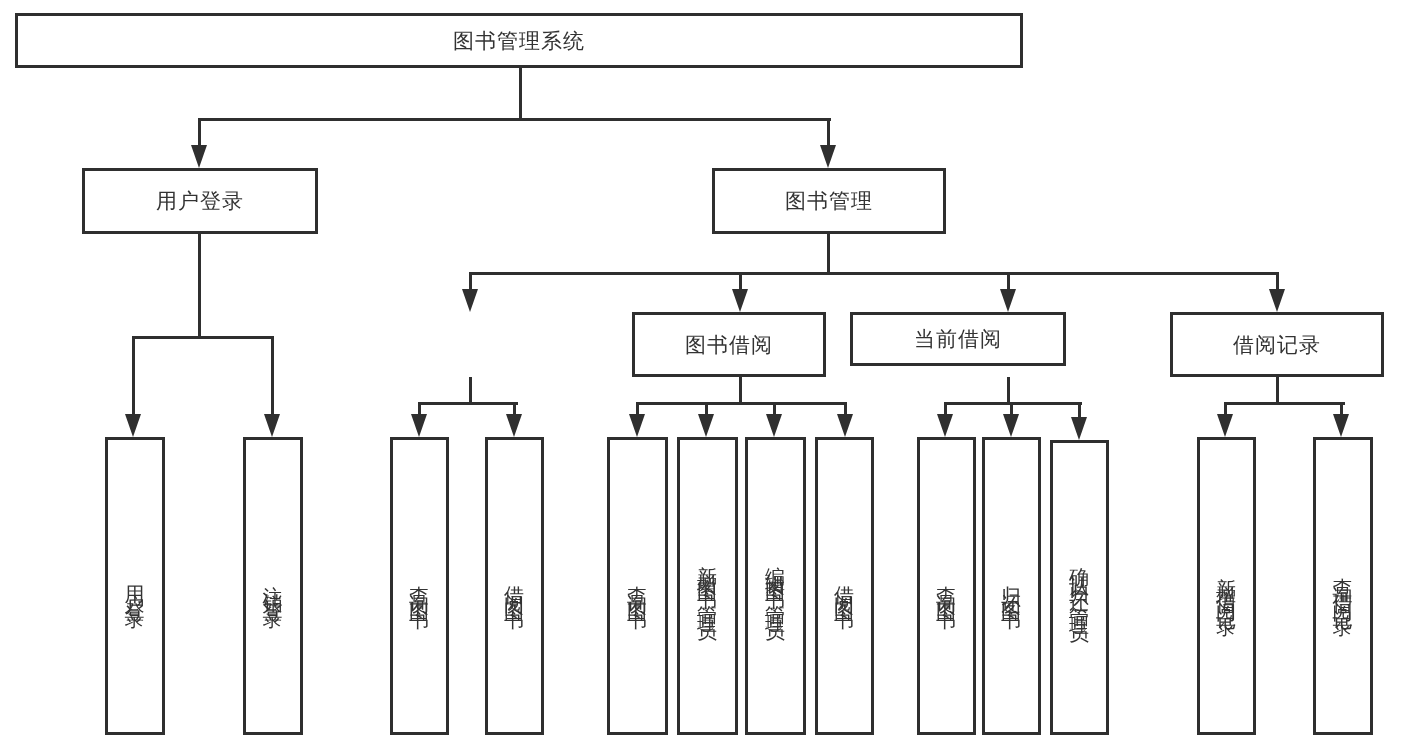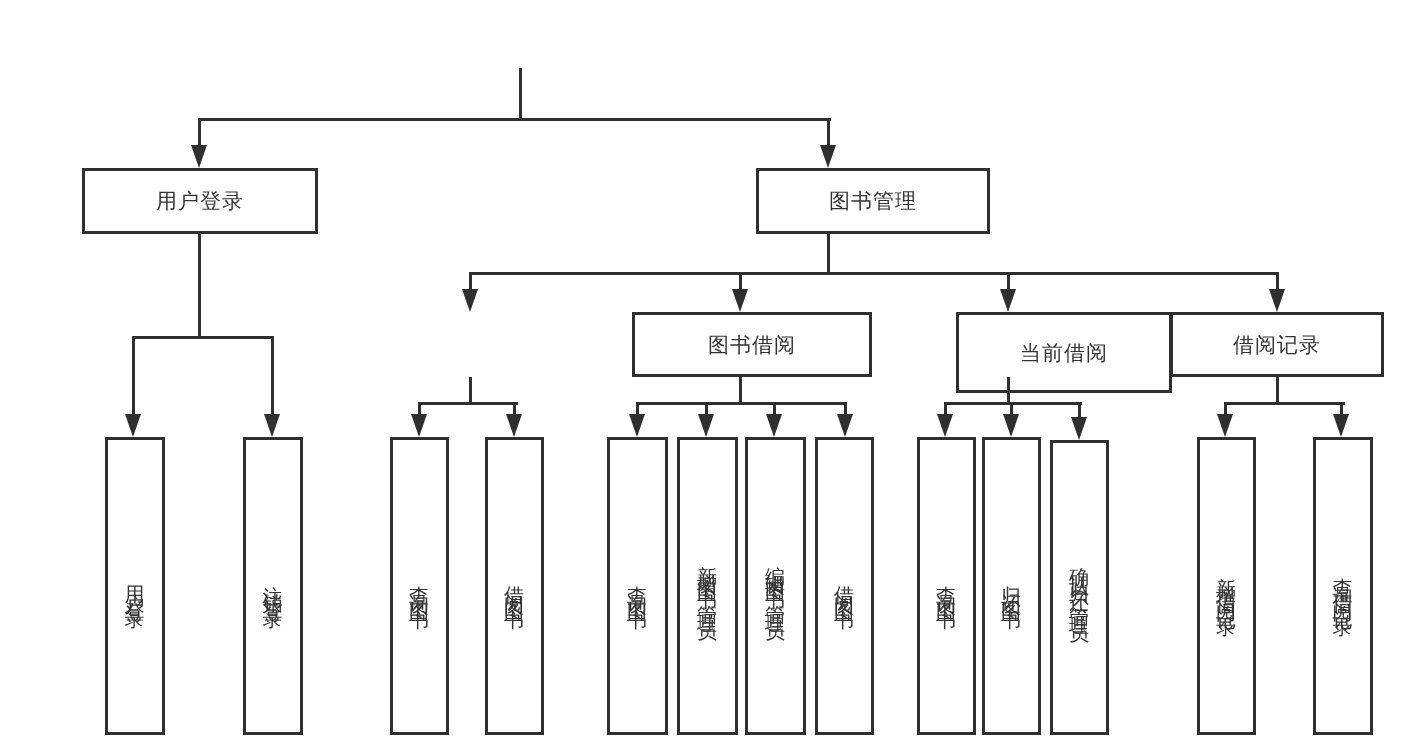--- a/index.html
+++ b/index.html
@@ -47,51 +47,52 @@
     white-space:nowrap;
     z-index:5;
     text-shadow:0 0 2px #fff;
   }
 </style>
 </head>
 <body>
 
 <div id="canvas">
 
+  <div class="box" style="left:15px;top:13px;width:1008px;height:55px;">图书管理系统</div>
 
   <div class="vl" style="left:519px;top:68px;height:53px;"></div>
   <div class="hl" style="left:198px;top:118px;width:633px;"></div>
   <div class="vl" style="left:198px;top:118px;height:30px;"></div>
   <div class="ar" style="left:191px;top:145px;"></div>
   <div class="vl" style="left:827px;top:118px;height:30px;"></div>
   <div class="ar" style="left:820px;top:145px;"></div>
 
   <div class="box" style="left:82px;top:168px;width:236px;height:66px;">用户登录</div>
-  <div class="box" style="left:712px;top:168px;width:234px;height:66px;margin-left:44px;">图书管理</div>
+  <div class="box" style="left:712px;top:168px;width:234px;height:66px;">图书管理</div>
 
   <div class="vl" style="left:198px;top:234px;height:105px;"></div>
   <div class="hl" style="left:132px;top:336px;width:142px;"></div>
   <div class="vl" style="left:132px;top:336px;height:80px;"></div>
   <div class="ar" style="left:125px;top:414px;"></div>
   <div class="vl" style="left:271px;top:336px;height:80px;"></div>
   <div class="ar" style="left:264px;top:414px;"></div>
 
   <div class="vl" style="left:827px;top:234px;height:41px;"></div>
   <div class="hl" style="left:469px;top:272px;width:810px;"></div>
   <div class="vl" style="left:469px;top:272px;height:22px;"></div>
   <div class="ar" style="left:462px;top:289px;"></div>
   <div class="vl" style="left:739px;top:272px;height:22px;"></div>
   <div class="ar" style="left:732px;top:289px;"></div>
   <div class="vl" style="left:1007px;top:272px;height:22px;"></div>
   <div class="ar" style="left:1000px;top:289px;"></div>
   <div class="vl" style="left:1276px;top:272px;height:22px;"></div>
   <div class="ar" style="left:1269px;top:289px;"></div>
 
-  <div class="box" style="left:632px;top:312px;width:240px;height:65px;">图书借阅</div>
-  <div class="box" style="left:956px;top:312px;width:216px;height:81px;">当前借阅</div>
+  <div class="box" style="left:632px;top:312px;width:194px;height:65px;">图书借阅</div>
+  <div class="box" style="left:850px;top:312px;width:216px;height:54px;">当前借阅</div>
   <div class="box" style="left:1170px;top:312px;width:214px;height:65px;">借阅记录</div>
 
   <div class="vl" style="left:469px;top:377px;height:28px;"></div>
   <div class="hl" style="left:418px;top:402px;width:100px;"></div>
   <div class="vl" style="left:418px;top:402px;height:16px;"></div>
   <div class="ar" style="left:411px;top:414px;"></div>
   <div class="vl" style="left:513px;top:402px;height:16px;"></div>
   <div class="ar" style="left:506px;top:414px;"></div>
 
   <div class="vl" style="left:739px;top:377px;height:28px;"></div>

